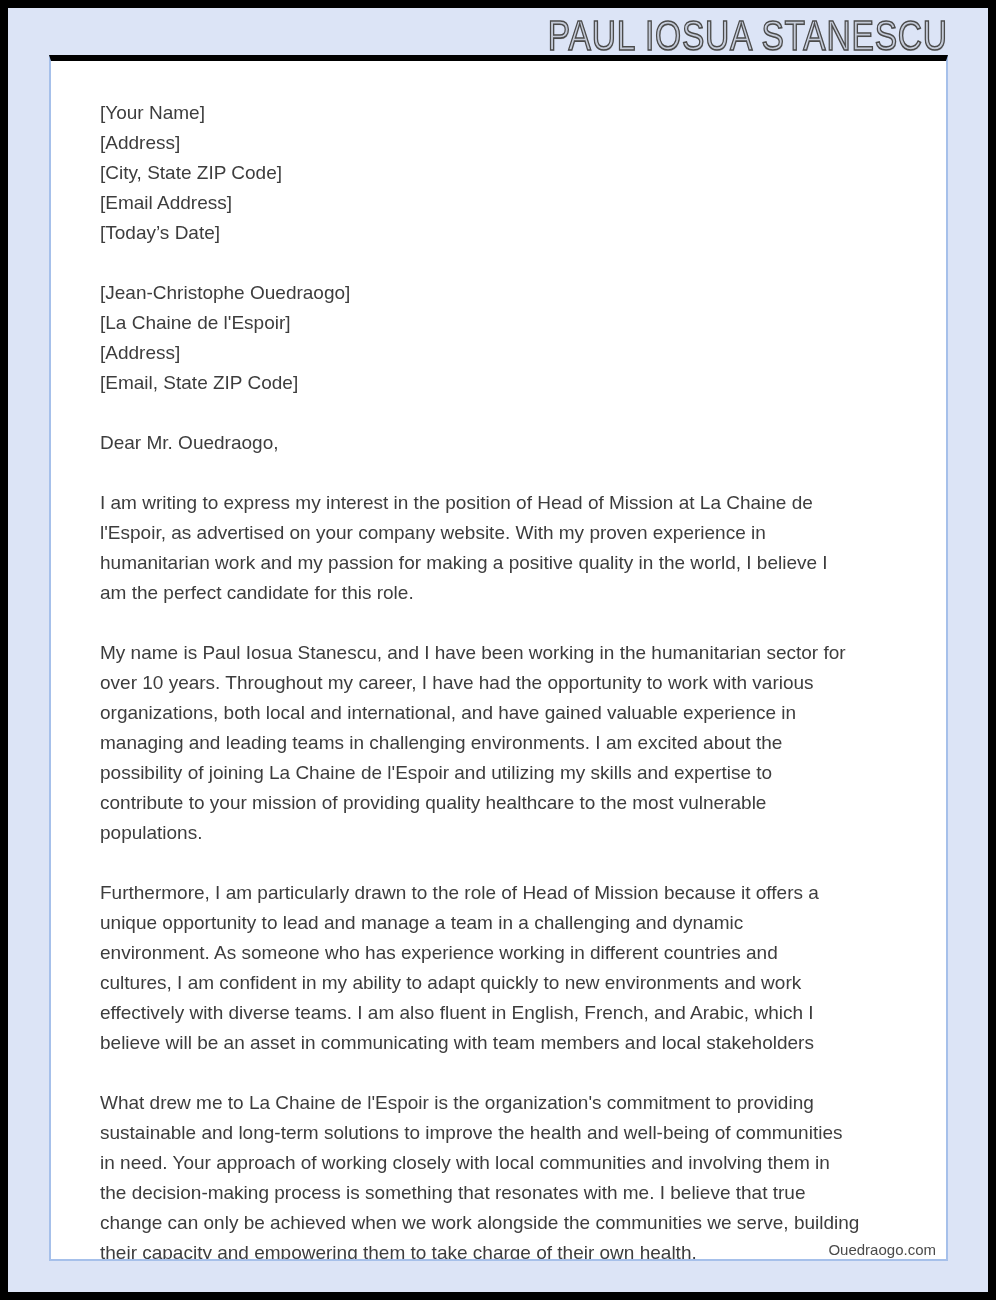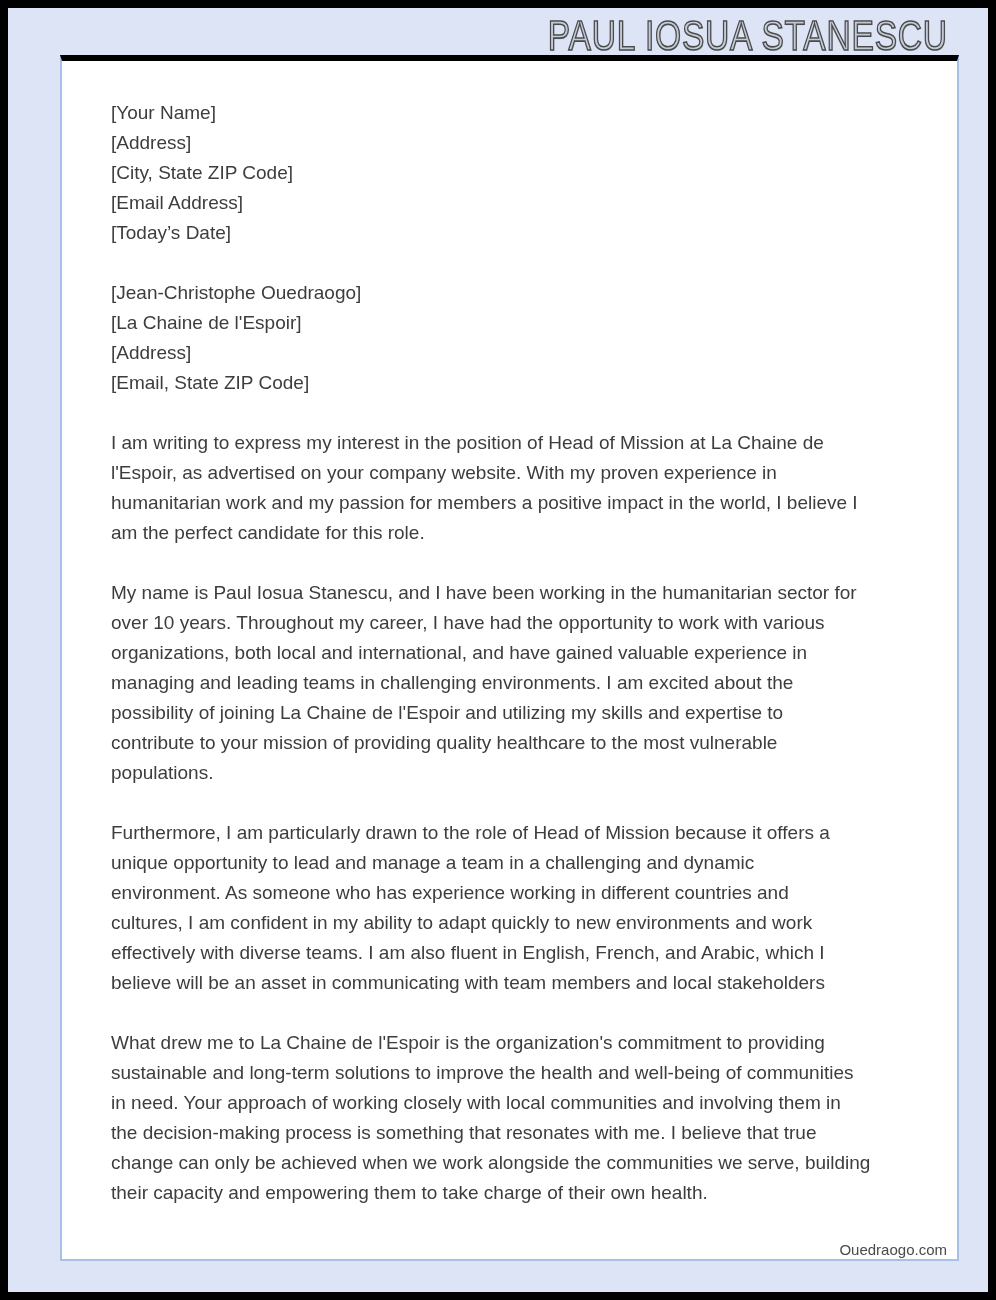--- a/index.html
+++ b/index.html
@@ -25,21 +25,21 @@
     letter-spacing: 1px;
     color: transparent;
     -webkit-text-stroke: 1.6px #4b4b4b;
     text-shadow: 1px 1px 0 rgba(120,120,120,0.25);
     transform: scaleX(0.78);
     transform-origin: 100% 50%;
     white-space: nowrap;
   }
   .page {
     position: absolute;
-    left: 52px; top: 47px;
+    left: 41px; top: 47px;
     width: 899px; height: 1206px;
     box-sizing: border-box;
     background: #ffffff;
     border-top: 6px solid #000000;
     border-left: 2px solid #a6c0ea;
     border-right: 2px solid #a6c0ea;
     border-bottom: 2px solid #a6c0ea;
     overflow: hidden;
   }
   .page-content {
@@ -78,24 +78,25 @@
 [Address]
 [City, State ZIP Code]
 [Email Address]
 [Today’s Date]</div>
 
       <div class="block">[Jean-Christophe Ouedraogo]
 [La Chaine de l'Espoir]
 [Address]
 [Email, State ZIP Code]</div>
 
+      <div class="block">Dear Mr. Ouedraogo,</div>
 
       <div class="block">I am writing to express my interest in the position of Head of Mission at La Chaine de
 l'Espoir, as advertised on your company website. With my proven experience in
-humanitarian work and my passion for members a positive impact in the world, I believe I
+humanitarian work and my passion for making a positive quality in the world, I believe I
 am the perfect candidate for this role.</div>
 
       <div class="block">My name is Paul Iosua Stanescu, and I have been working in the humanitarian sector for
 over 10 years. Throughout my career, I have had the opportunity to work with various
 organizations, both local and international, and have gained valuable experience in
 managing and leading teams in challenging environments. I am excited about the
 possibility of joining La Chaine de l'Espoir and utilizing my skills and expertise to
 contribute to your mission of providing quality healthcare to the most vulnerable
 populations.</div>
 

